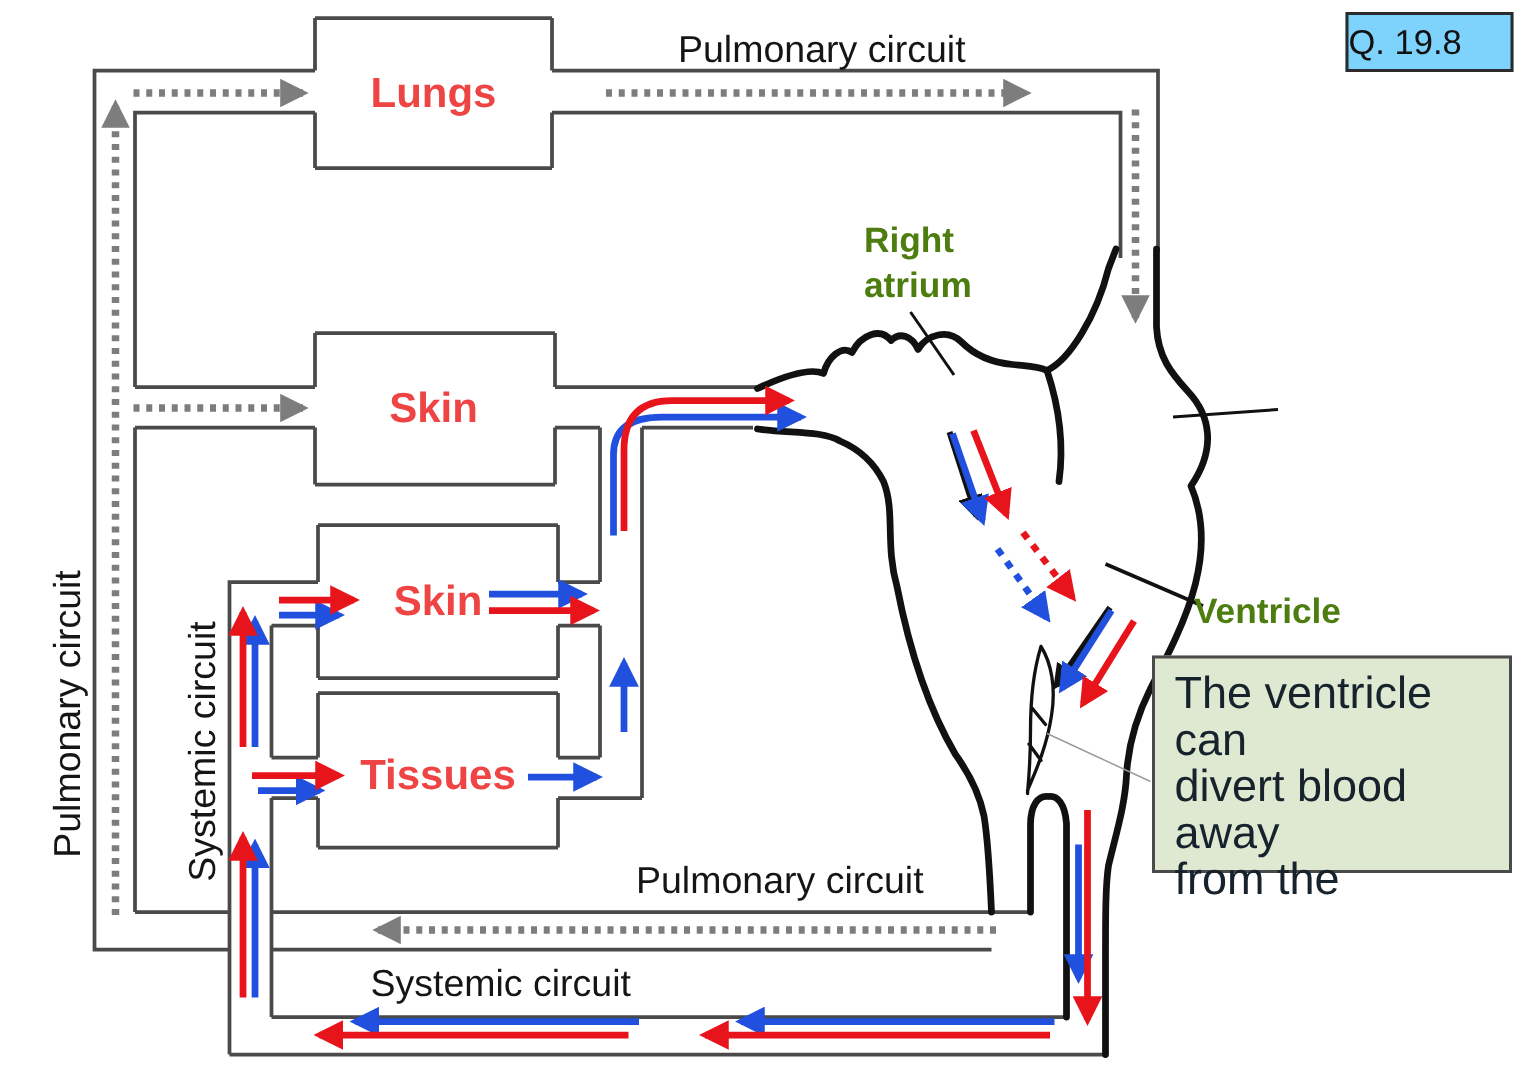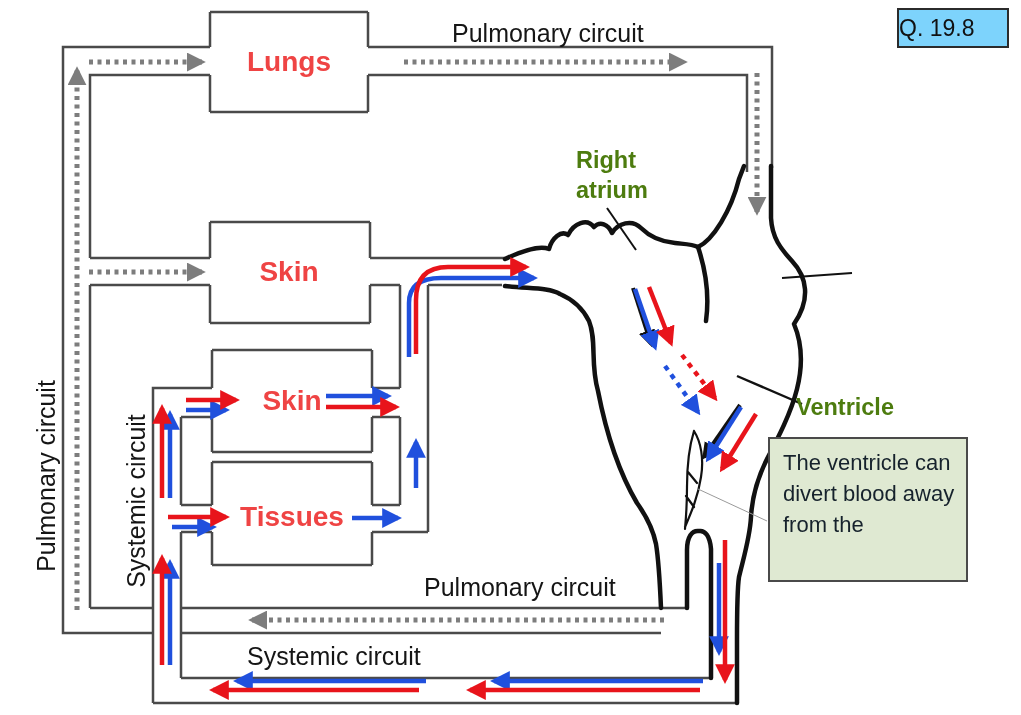--- a/index.html
+++ b/index.html
@@ -8,23 +8,23 @@
   #stage{position:absolute;left:0;top:0;width:1021px;height:715px;}
   svg{position:absolute;left:0;top:0;}
   .txt{position:absolute;white-space:nowrap;}
   .circuit-label{font-size:25px;color:#151515;}
   .box-label{font-weight:bold;font-size:28px;text-align:center;color:#ef4444;}
   .heart-label{font-weight:bold;font-size:23.5px;line-height:30px;color:#4d7c0f;white-space:normal;}
   .vlabel{transform:translate(-50%,-50%) rotate(-90deg);transform-origin:center;}
   #q-box{position:absolute;left:897px;top:8px;width:108px;height:36px;border:2px solid #2b2b2b;
          background:#7dd3fc;display:flex;align-items:center;justify-content:flex-start;
          font-size:23px;color:#111;}
-  #note-box{position:absolute;left:768px;top:437px;width:200px;height:145px;box-sizing:border-box;
+  #note-box{position:absolute;left:768px;top:437px;width:240px;height:145px;box-sizing:border-box;
             background:#dfe9d2;border:2px solid #4a4a4a;padding:8px 6px 6px 13px;
-            font-size:22px;line-height:31px;color:#16222c;}
+            font-size:30px;line-height:31px;color:#16222c;}
 </style>
 </head>
 <body>
 
 <div id="stage">
 
 <svg width="1021" height="715" viewBox="0 0 1021 715">
   <defs>
     <marker id="mr" viewBox="0 0 6 6" refX="4.8" refY="3" markerWidth="4.4" markerHeight="4.4" orient="auto">
       <path d="M0,0 L6,3 L0,6 Z" fill="#e8141b"></path>

